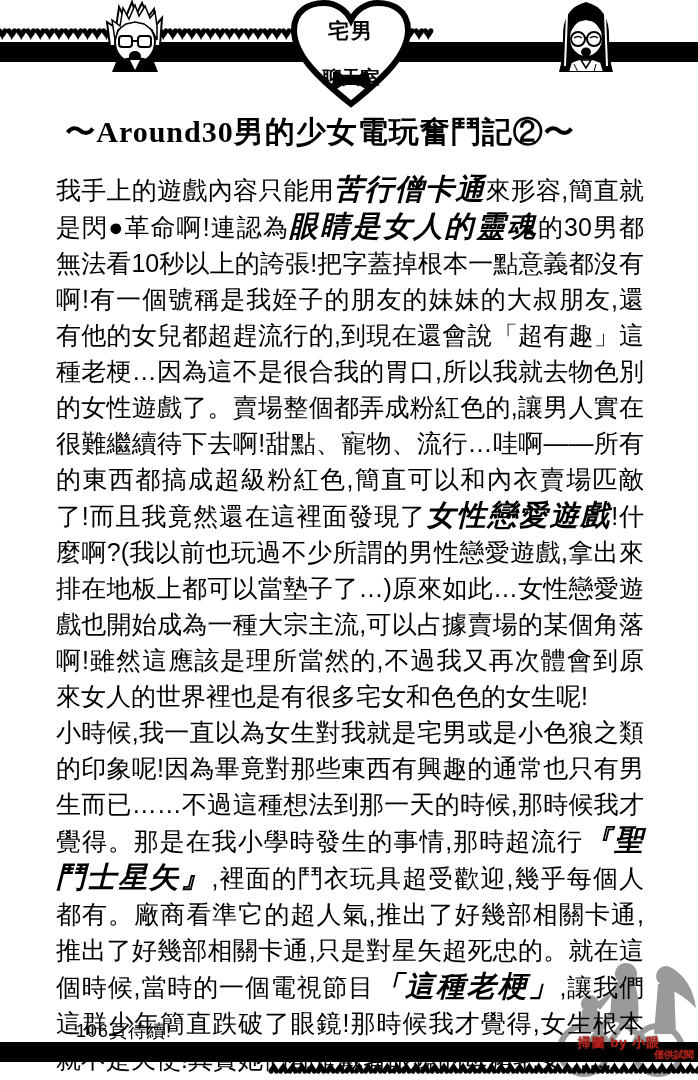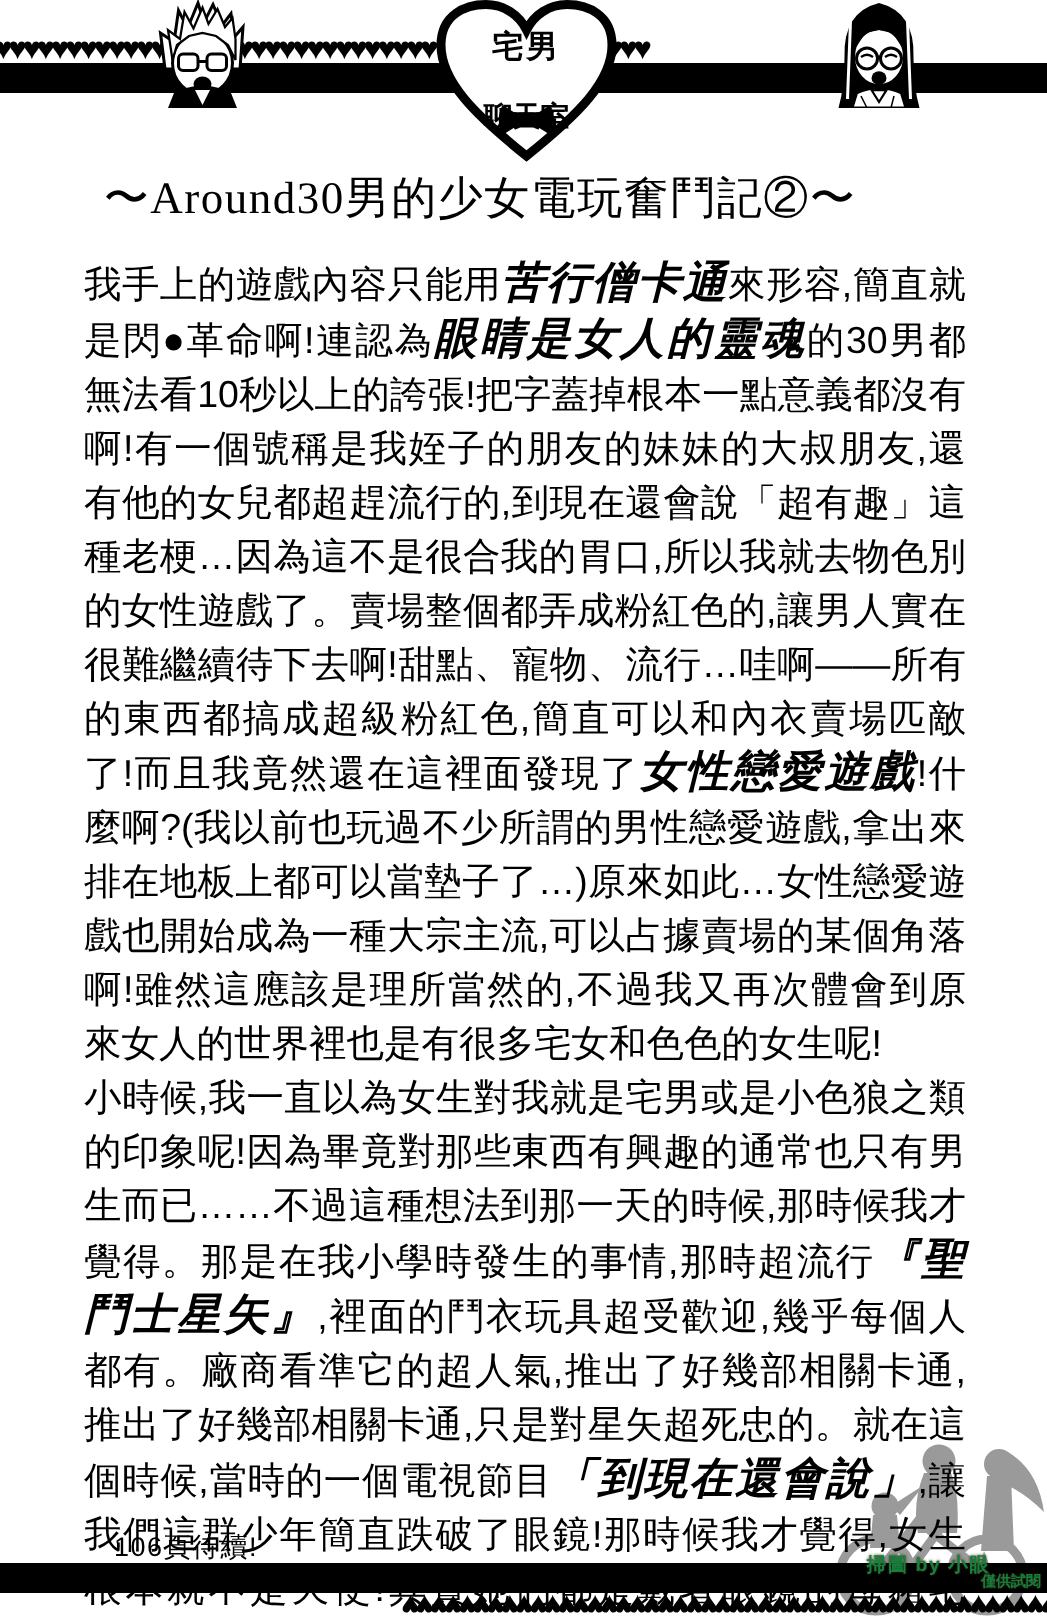--- a/index.html
+++ b/index.html
@@ -26,21 +26,21 @@
   .badge-line1{ font-size:21px; font-weight:bold; letter-spacing:2px; }
   .badge-line2{ font-size:19px; font-weight:bold; letter-spacing:0; margin-top:20px; }
   .badge .bow{ position:absolute; left:39px; top:69px; }
   
   .char-face{ position:absolute; z-index:4; }
   .char-left{ left:104px; top:0; }
   .char-right{ left:554px; top:0; }
   
   .title{
     position:absolute; left:0; top:112px; width:640px; text-align:center;
-    font-family:"Liberation Serif", serif; font-weight:normal; font-size:30px;
+    font-family:"Liberation Serif", serif; font-weight:bold; font-size:30px;
     letter-spacing:1px; z-index:2;
   }
   
   .column{
     position:absolute; left:56px; top:172px; width:588px;
     text-align:justify; font-size:21px; line-height:35px; z-index:2;
   }
   .column p{ margin:0; }
   .run{ font-size:25px; }
   .em-run{ font-size:29px; font-weight:bold; letter-spacing:1px;font-style:italic; }
@@ -112,21 +112,21 @@
       <path d="M22,11 L6,1 Q1,11 6,21 Z" fill="#000"></path>
       <path d="M22,11 L38,1 Q43,11 38,21 Z" fill="#000"></path>
       <rect x="17" y="6" width="10" height="10" fill="#000"></rect>
     </svg>
   </div>
 
   <div class="title">〜Around30男的少女電玩奮鬥記②〜</div>
 
   <div class="column">
     <p><span class="run">我手上的遊戲內容只能用</span><span class="em-run">苦行僧卡通</span><span class="run">來形容,簡直就是閃●革命啊!連認為</span><span class="em-run">眼睛是女人的靈魂</span><span class="run">的30男都無法看10秒以上的誇張!把字蓋掉根本一點意義都沒有啊!有一個號稱是我姪子的朋友的妹妹的大叔朋友,還有他的女兒都超趕流行的,到現在還會說「超有趣」這種老梗…因為這不是很合我的胃口,所以我就去物色別的女性遊戲了。賣場整個都弄成粉紅色的,讓男人實在很難繼續待下去啊!甜點、寵物、流行…哇啊——所有的東西都搞成超級粉紅色,簡直可以和內衣賣場匹敵了!而且我竟然還在這裡面發現了</span><span class="em-run">女性戀愛遊戲</span><span class="run">!什麼啊?(我以前也玩過不少所謂的男性戀愛遊戲,拿出來排在地板上都可以當墊子了…)原來如此…女性戀愛遊戲也開始成為一種大宗主流,可以占據賣場的某個角落啊!雖然這應該是理所當然的,不過我又再次體會到原來女人的世界裡也是有很多宅女和色色的女生呢!</span></p>
-    <p><span class="run">小時候,我一直以為女生對我就是宅男或是小色狼之類的印象呢!因為畢竟對那些東西有興趣的通常也只有男生而已……不過這種想法到那一天的時候,那時候我才覺得。那是在我小學時發生的事情,那時超流行</span><span class="em-run">『聖鬥士星矢』</span><span class="run">,裡面的鬥衣玩具超受歡迎,幾乎每個人都有。廠商看準它的超人氣,推出了好幾部相關卡通,推出了好幾部相關卡通,只是對星矢超死忠的。就在這個時候,當時的一個電視節目</span><span class="em-run">「到現在還會說」</span><span class="run">,讓我們這群少年簡直跌破了眼鏡!那時候我才覺得,女生根本就不是天使!其實她們都是戴著眼鏡的母豬宅女……</span></p>
+    <p><span class="run">小時候,我一直以為女生對我就是宅男或是小色狼之類的印象呢!因為畢竟對那些東西有興趣的通常也只有男生而已……不過這種想法到那一天的時候,那時候我才覺得。那是在我小學時發生的事情,那時超流行</span><span class="em-run">『聖鬥士星矢』</span><span class="run">,裡面的鬥衣玩具超受歡迎,幾乎每個人都有。廠商看準它的超人氣,推出了好幾部相關卡通,推出了好幾部相關卡通,只是對星矢超死忠的。就在這個時候,當時的一個電視節目</span><span class="em-run">「這種老梗」</span><span class="run">,讓我們這群少年簡直跌破了眼鏡!那時候我才覺得,女生根本就不是天使!其實她們都是戴著眼鏡的母豬宅女……</span></p>
   </div>
 
   <div class="bicycle">
     <svg width="146" height="122" viewBox="0 0 146 122">
       <g fill="#9a9a9a" stroke="none">
         <circle cx="32" cy="94" r="24" fill="none" stroke="#9a9a9a" stroke-width="6"></circle>
         <circle cx="106" cy="94" r="24" fill="none" stroke="#9a9a9a" stroke-width="6"></circle>
         <path d="M32,94 L60,58 L106,94 M60,58 L80,56 M52,94 L80,56" fill="none" stroke="#9a9a9a" stroke-width="6"></path>
         <circle cx="74" cy="18" r="11"></circle>
         <path d="M64,26 Q56,46 60,66 L86,66 Q88,40 82,26 Z"></path>
@@ -138,18 +138,18 @@
         <path d="M106,28 L102,78 L124,78 L122,28 Z"></path>
         <path d="M104,78 L100,94 L110,94 Z"></path>
       </g>
     </svg>
   </div>
 
   <div class="continuation">106頁待續!</div>
   <div class="band band-bottom"></div>
   <div class="hearts-row hearts-bottom" style="color: rgb(0, 0, 0);">♥♥♥♥♥♥♥♥♥♥♥♥♥♥♥♥♥♥♥♥♥♥♥♥♥♥♥♥♥♥♥♥♥♥♥♥♥♥♥♥♥♥♥♥♥♥</div>
 
-  <div class="watermark" style="color: #15803d;">
+  <div class="watermark" style="color: #b91c1c;">
     <div class="watermark-line1">掃圖 by 小眼</div>
     <div class="watermark-line2">僅供試閱</div>
   </div>
 
 </div>
 
 </body></html>

